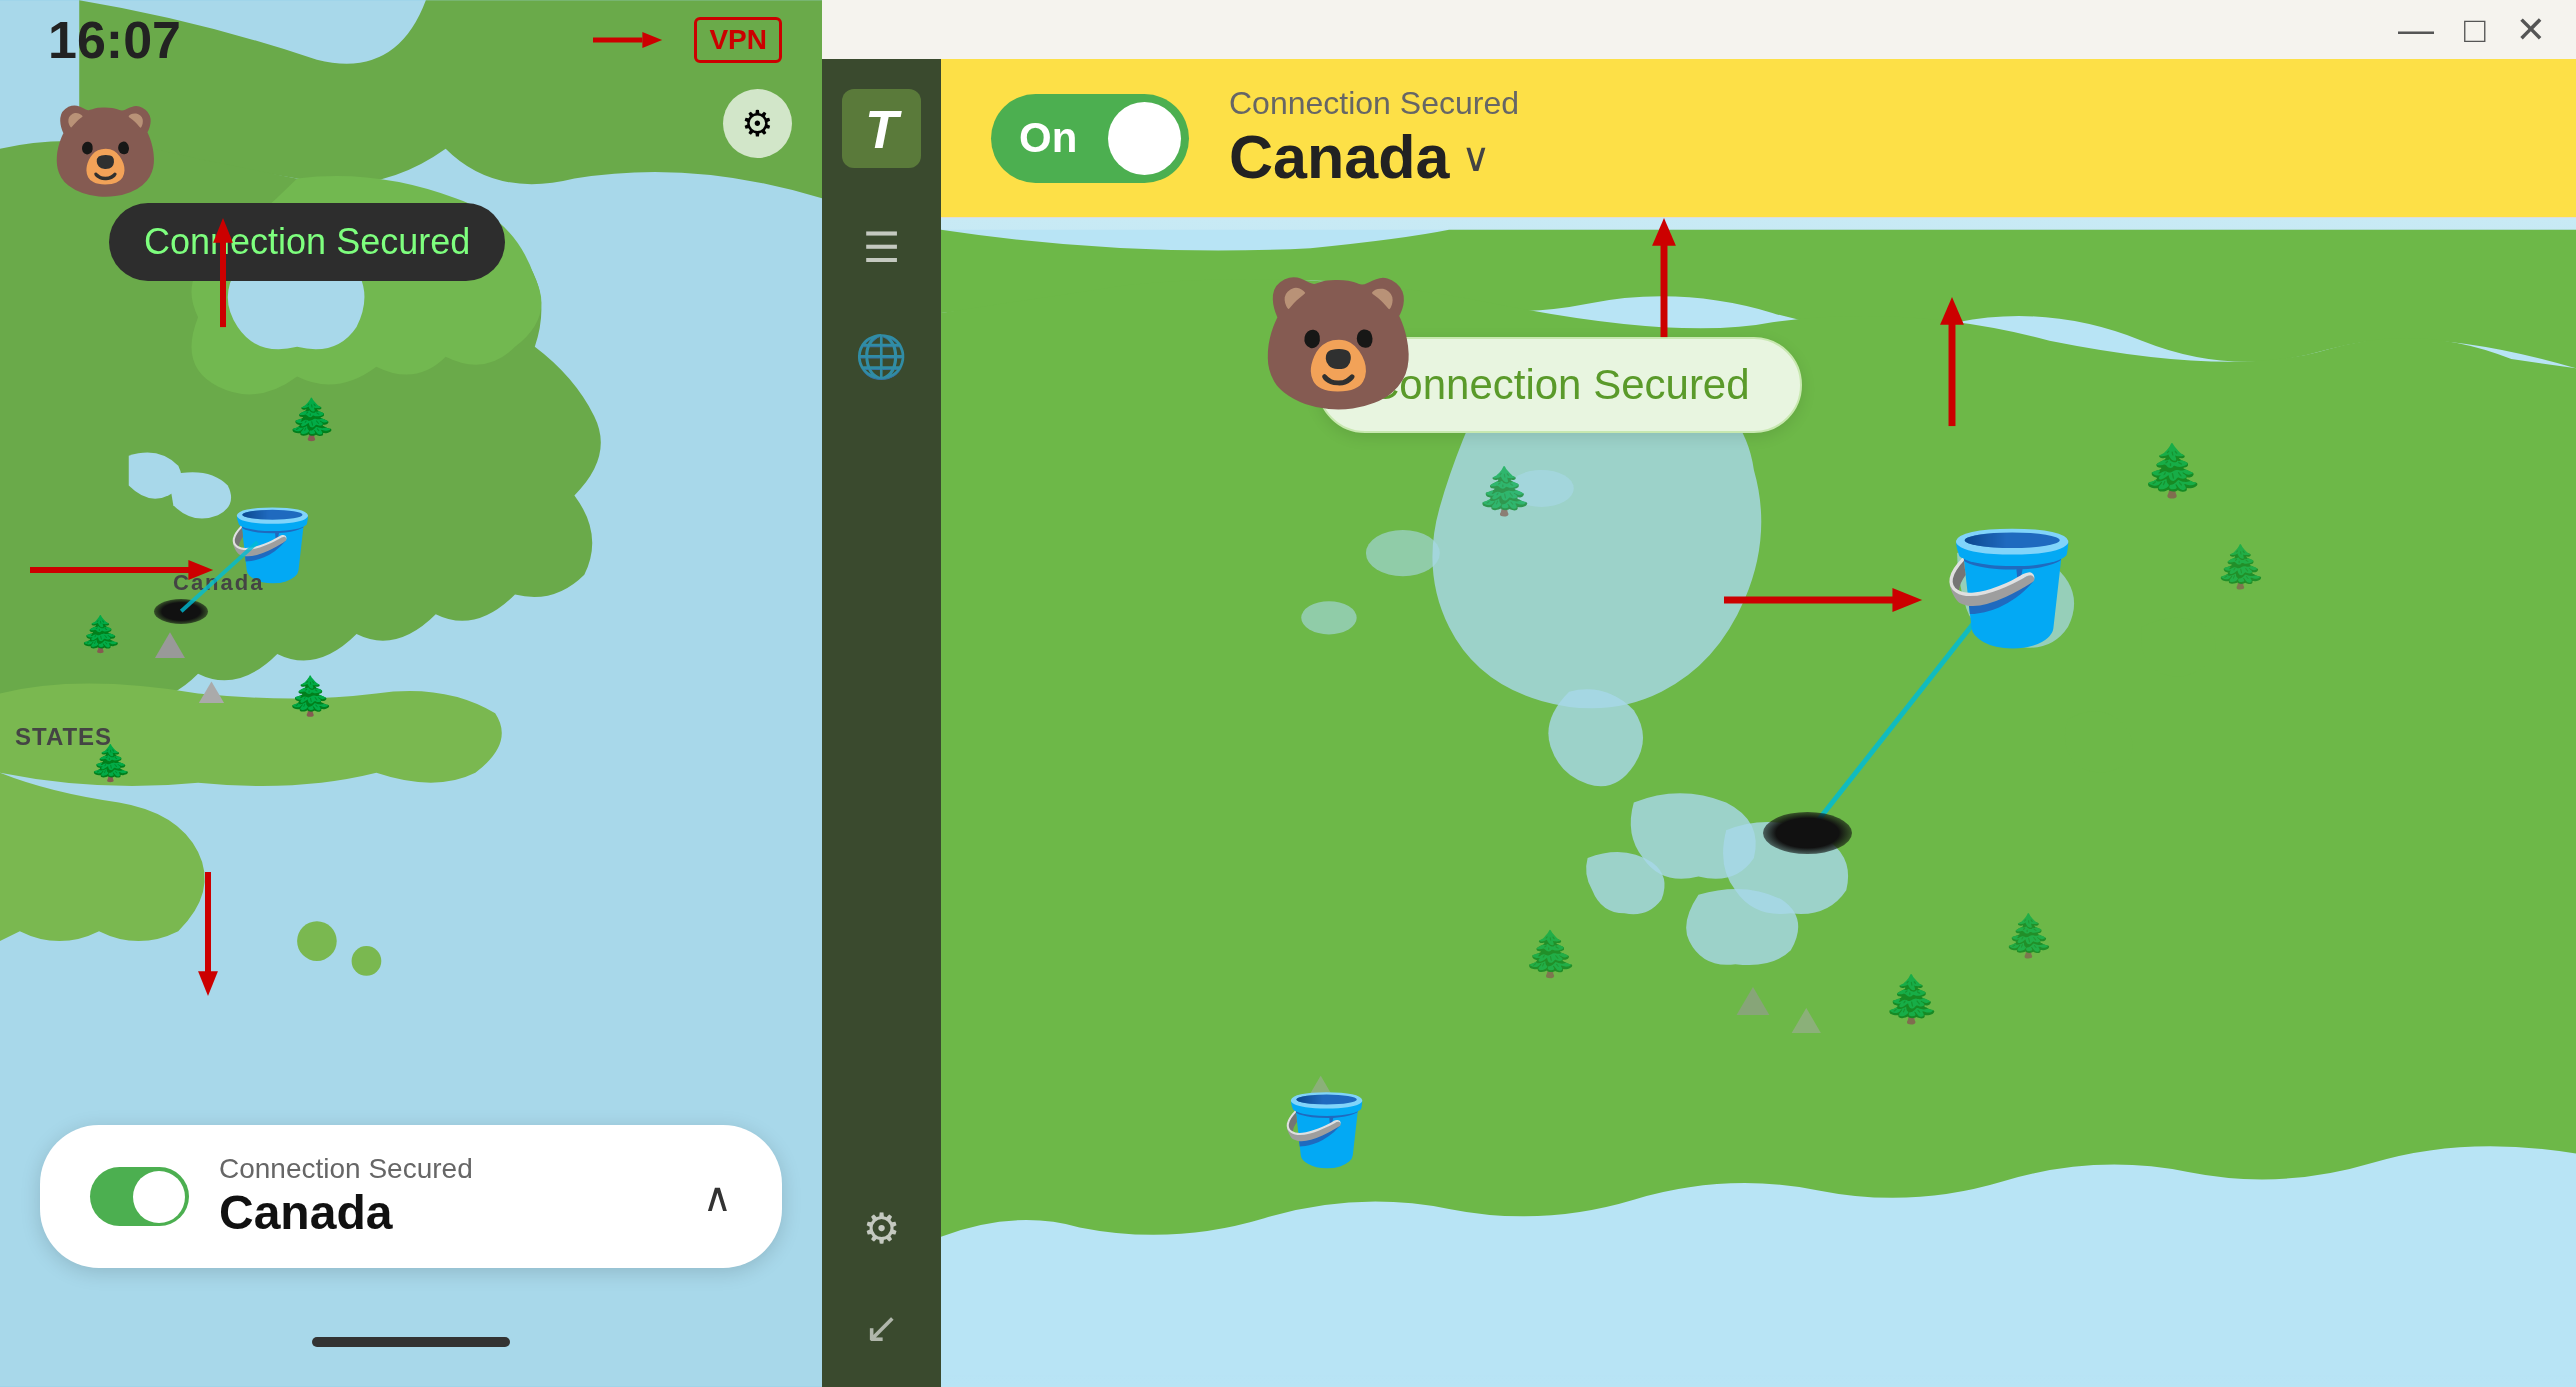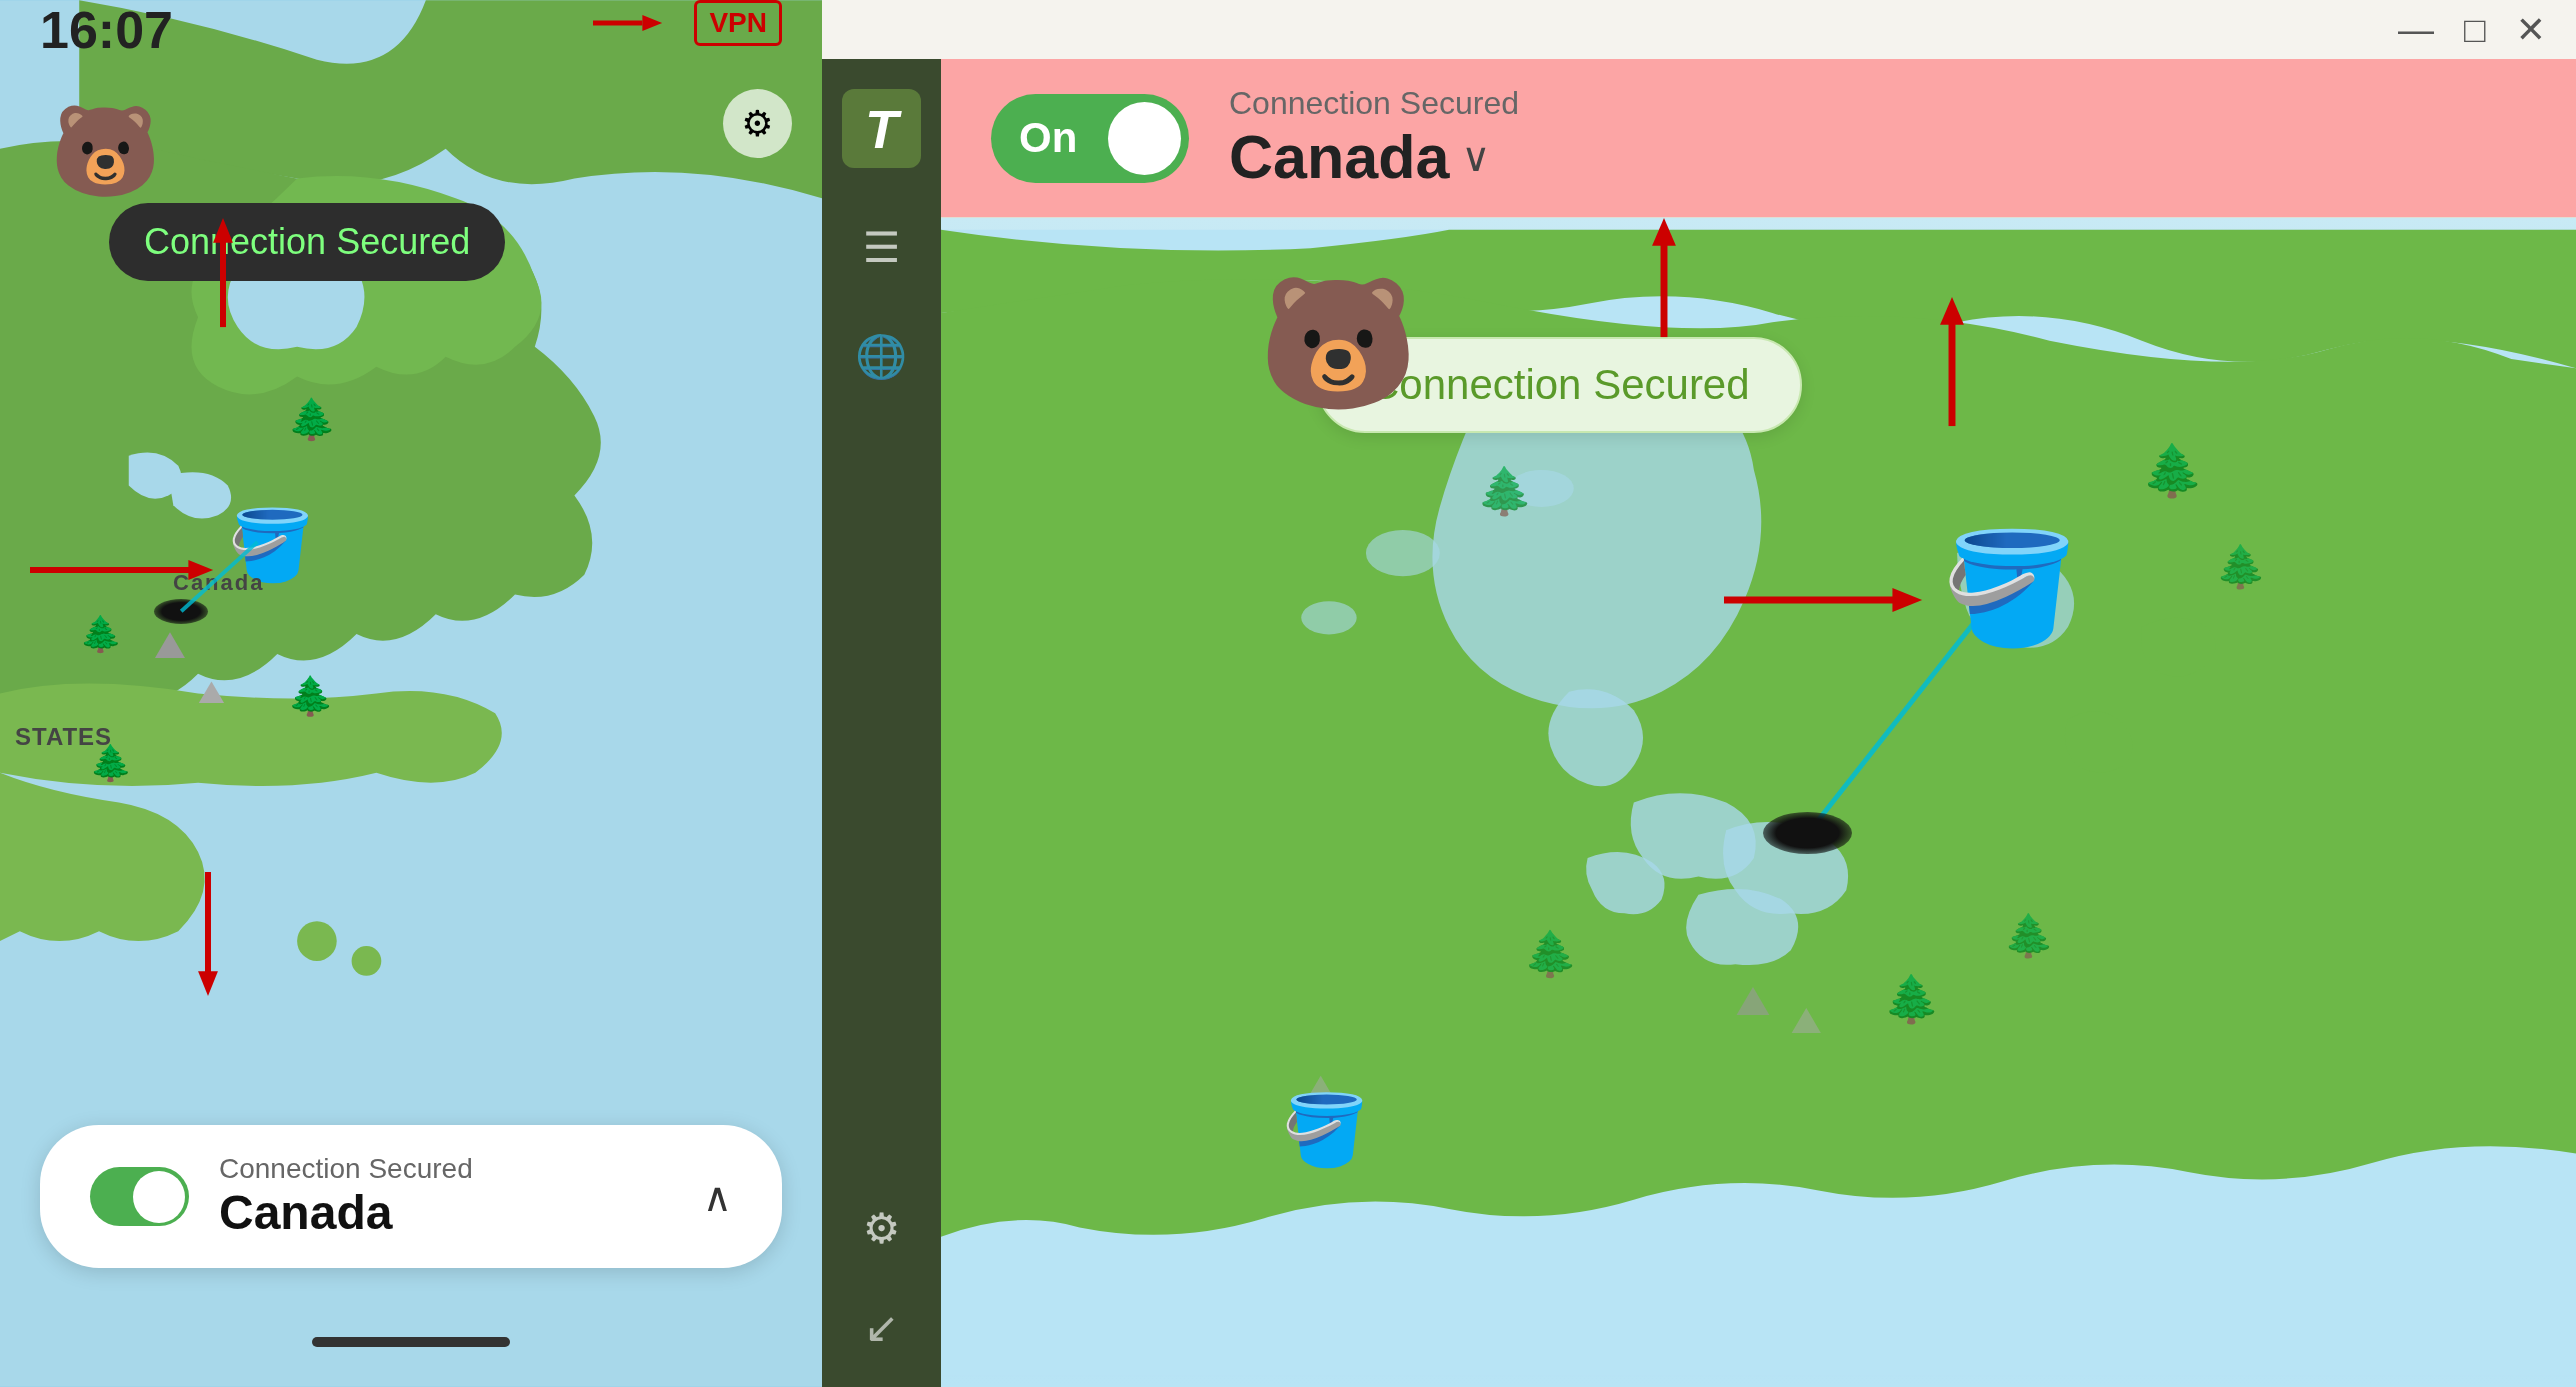--- a/index.html
+++ b/index.html
@@ -18,25 +18,25 @@
       height: 1387px;
       position: relative;
       background: #87ceeb;
       overflow: hidden;
       flex-shrink: 0;
     }
 
     .mobile-status-bar {
       position: absolute;
       top: 0;
-      left: 0;
+      left: 8px;
       right: 0;
       height: 79px;
       display: flex;
-      align-items: flex-start;
+      align-items: center;
       justify-content: space-between;
       padding: 0 40px;
       z-index: 10;
     }
 
     .mobile-time {
       font-size: 52px;
       font-weight: 600;
       color: #222;
     }
@@ -238,21 +238,21 @@
     .main-content {
       flex: 1;
       display: flex;
       flex-direction: column;
       overflow: hidden;
     }
 
     
     .app-header {
       height: 159px;
-      background: #fca5a5;
+      background: #fde047;
       display: flex;
       align-items: center;
       padding: 0 50px;
       gap: 40px;
       flex-shrink: 0;
       border-bottom: 1px solid #e0ddd5;
     }
 
     .toggle-container {
       display: flex;

